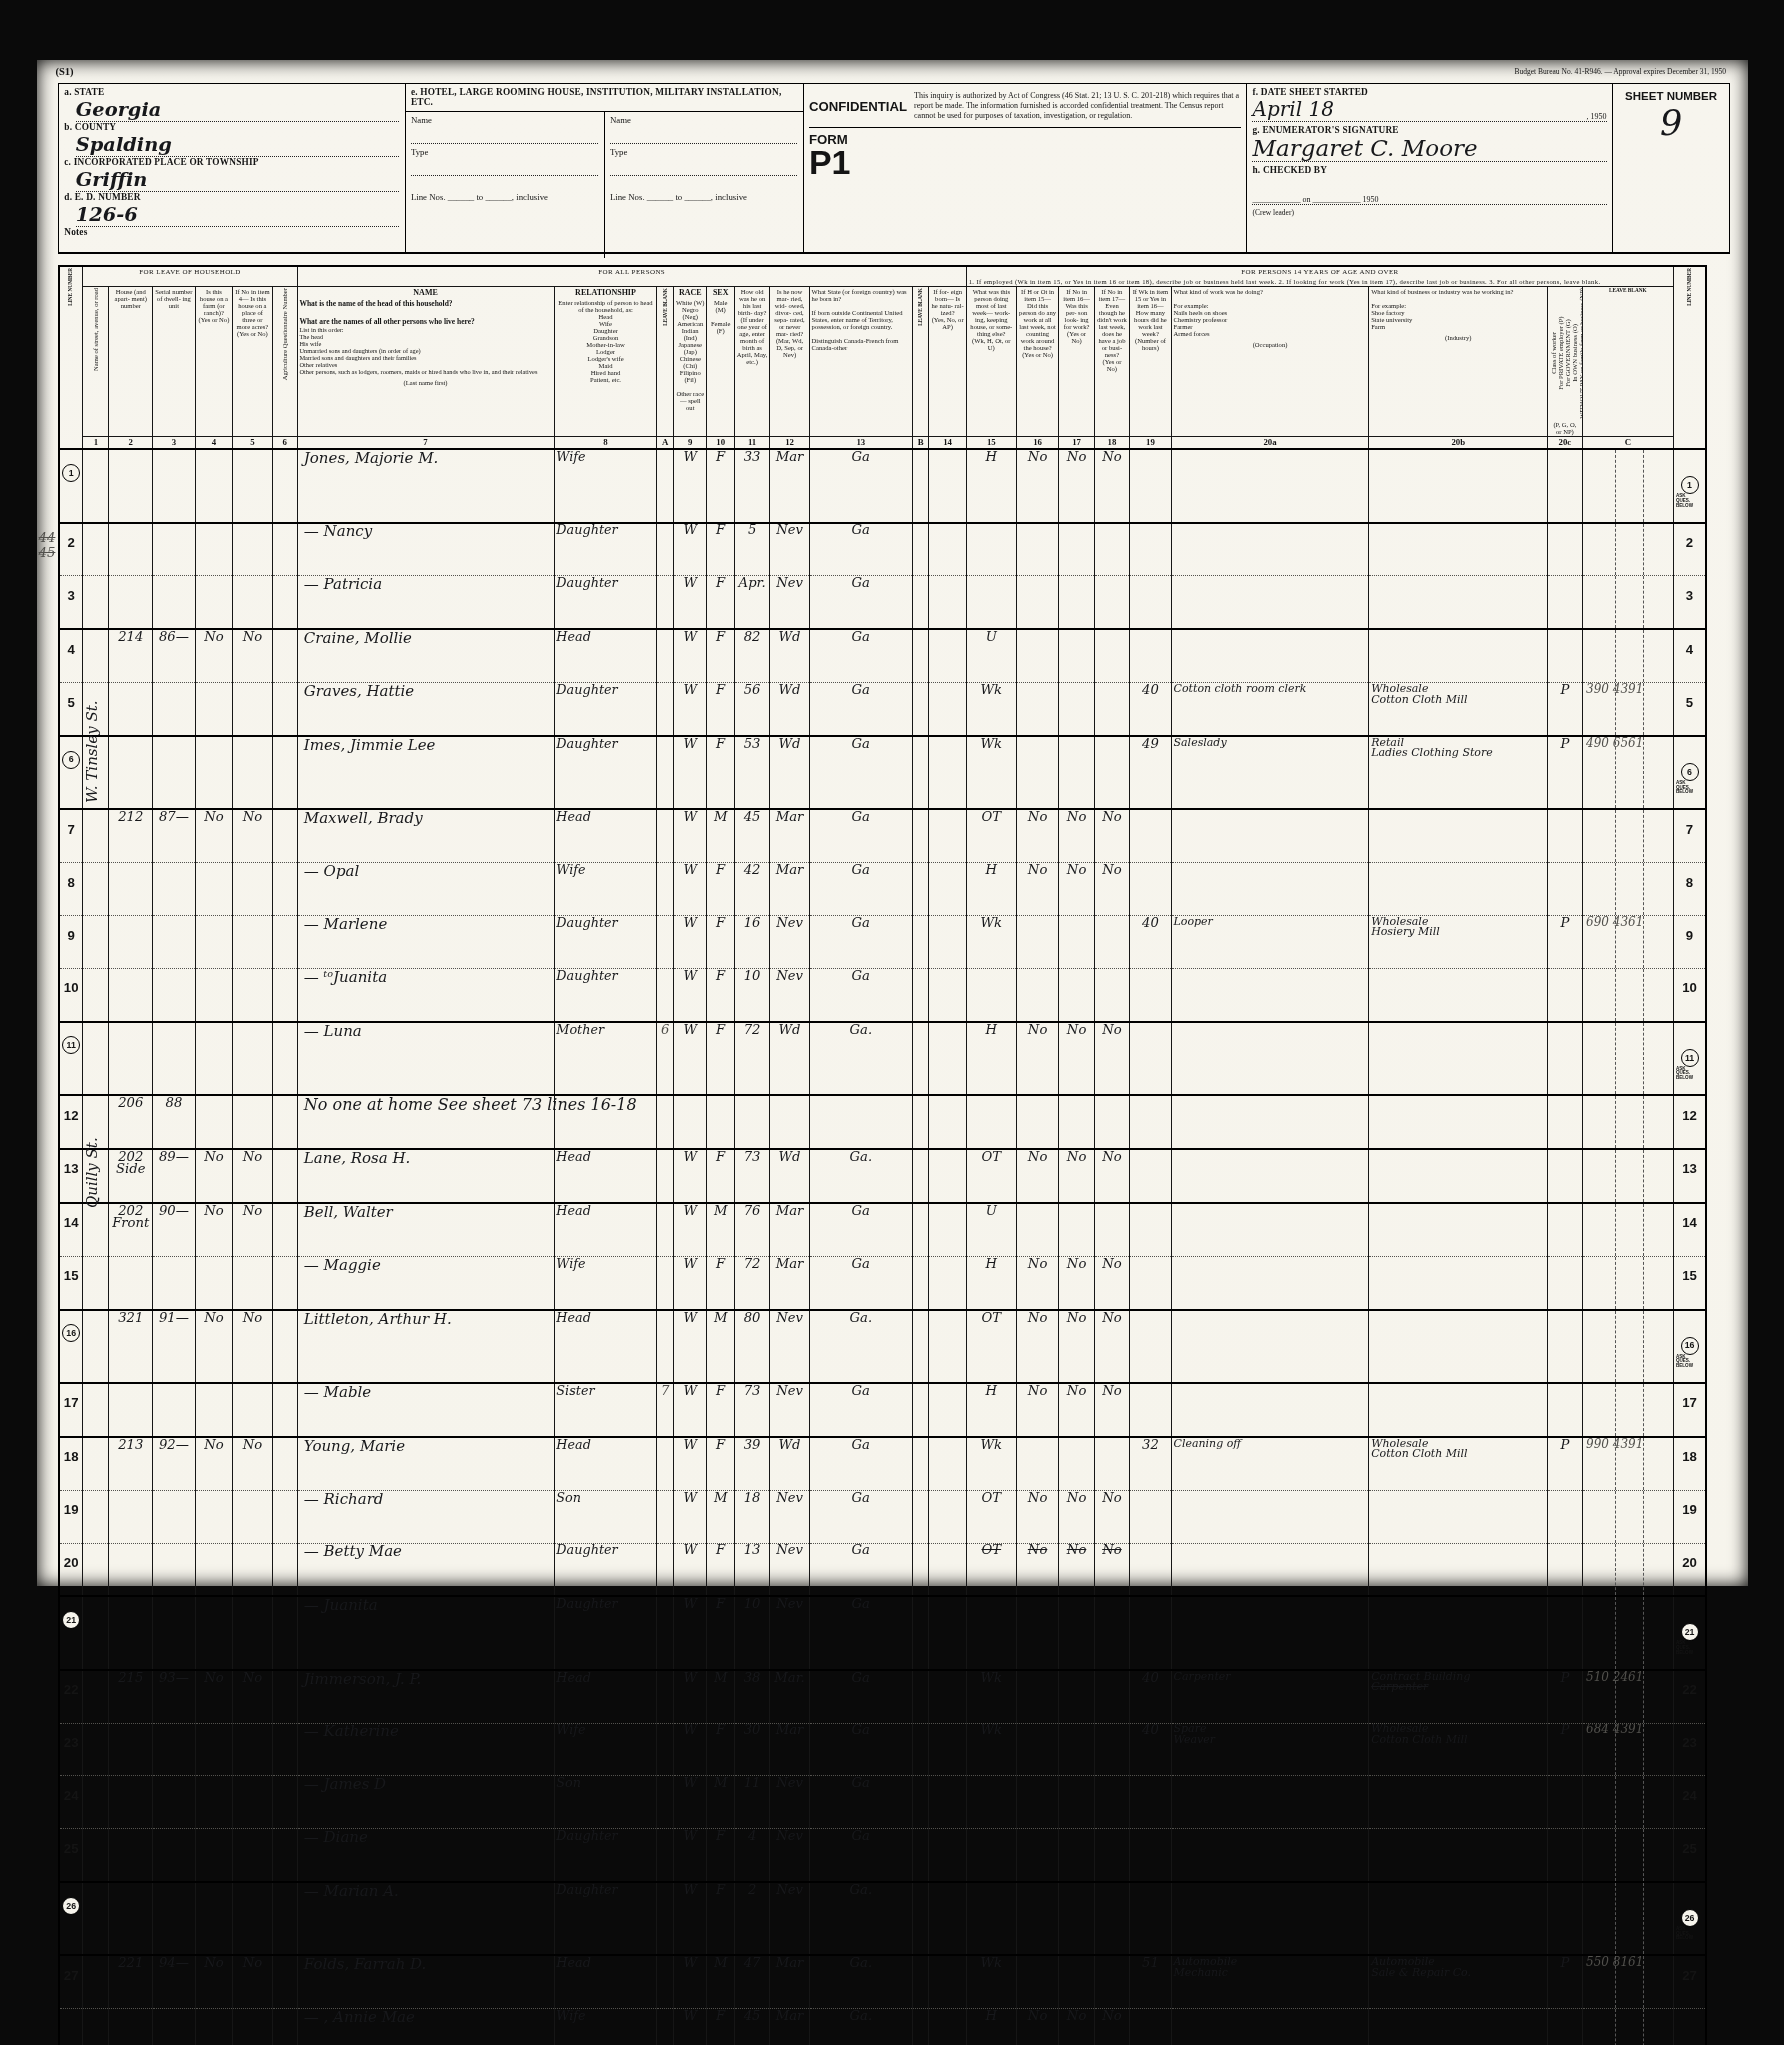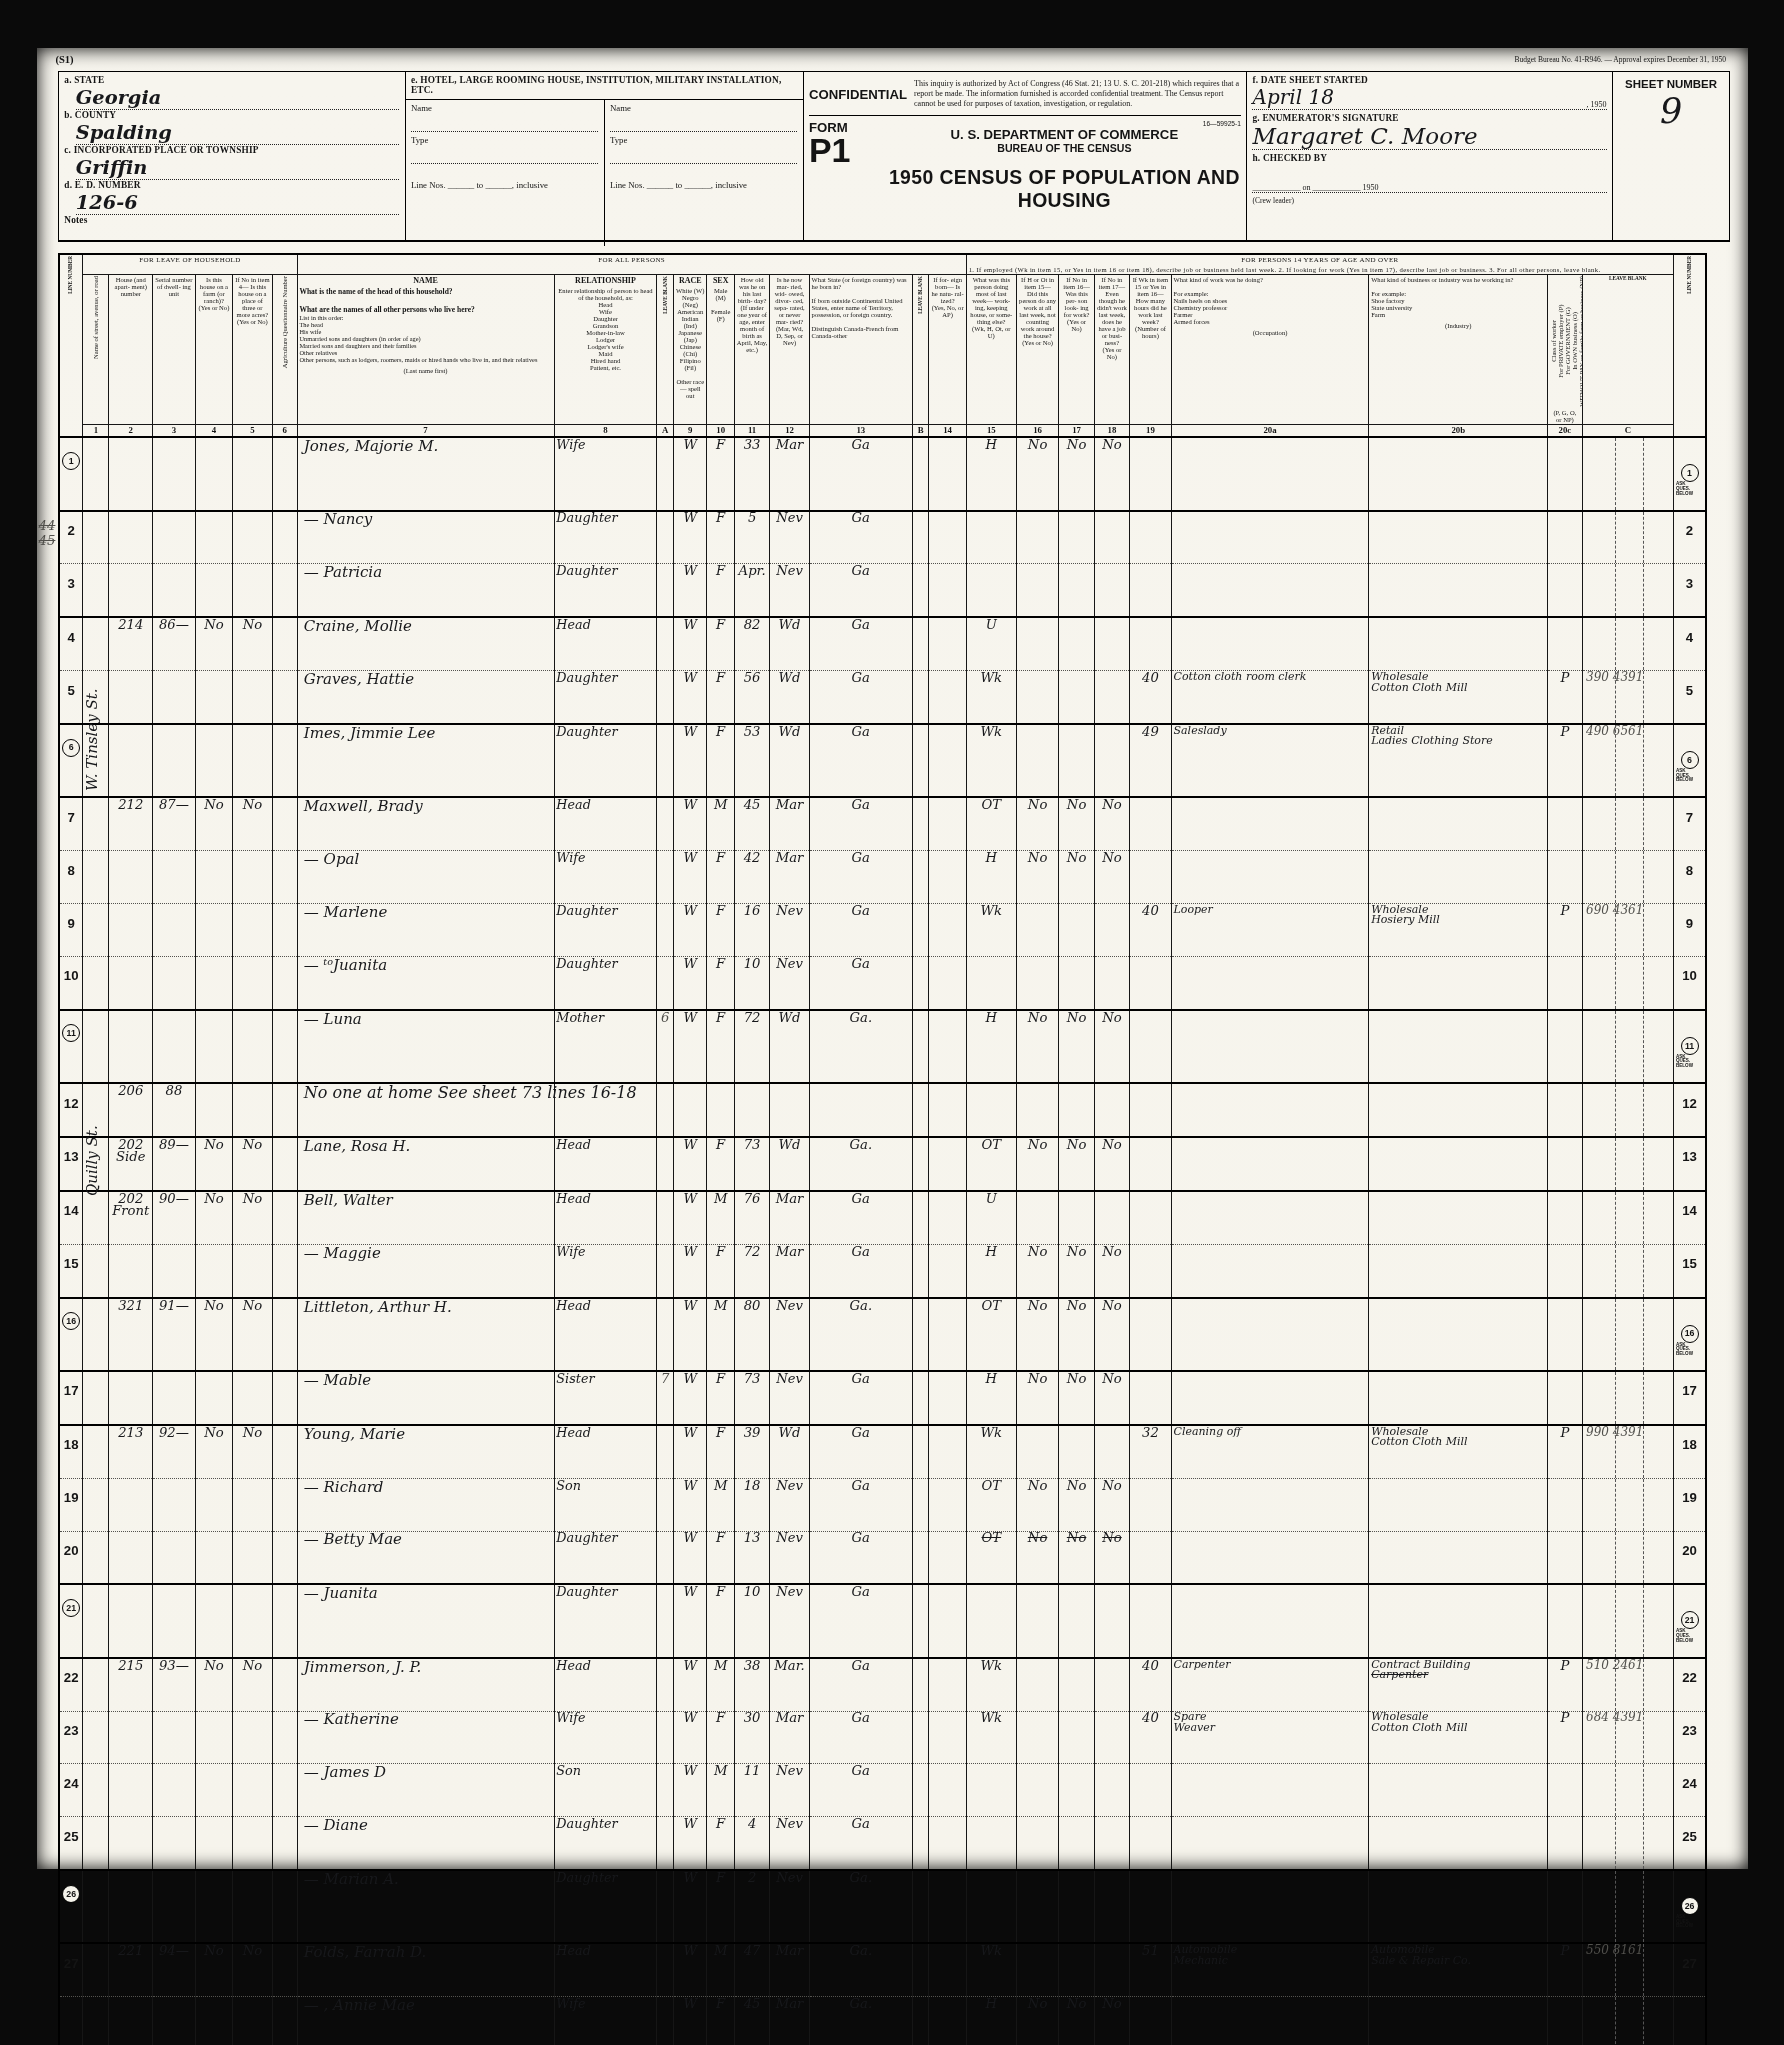--- a/index.html
+++ b/index.html
@@ -1,16 +1,16 @@
 <!DOCTYPE html>
 <html style="font-size:7px"><head>
 <meta charset="utf-8">
 <style>
   html,body{margin:0;padding:0;width:1784px;height:2046px;background:#0a0a0a;font-family:"Liberation Serif",serif;color:#141414;}
-  .paper{position:absolute;left:37px;top:48px;width:1711px;height:1821px;background:linear-gradient(180deg,#efede6 0,#f7f5ee 26.5px,#f6f4ec 100%);box-shadow:0 0 17.6px #000 inset;}
+  .paper{position:absolute;left:37px;top:60px;width:1711px;height:1526px;background:linear-gradient(180deg,#efede6 0,#f7f5ee 26.5px,#f6f4ec 100%);box-shadow:0 0 17.6px #000 inset;}
   .form{position:relative;margin:3.5px 17.6px 0 21px;}
   .vert{writing-mode:vertical-rl;transform:rotate(180deg);display:inline-block;}
   .hw{font-family:"DejaVu Serif",serif;font-style:italic;color:#17181b;}
   .pencil{color:#51504c;}
   .struck{text-decoration:line-through;}
   
   .hdr{position:relative;display:flex;border:1.8px solid #000;border-bottom:2.2px solid #000;background:transparent;min-height:168px;}
   .hdr > div{border-right:1.3px solid #000;padding:3.5px 5.3px;position:relative;}
   .hdr .lab{font-weight:bold;font-size:9.3px;letter-spacing:0.2px;}
   .hdr .hwv{font-size:19.4px;margin:0.9px 0 0 11.5px;font-weight:bold;}
@@ -108,26 +108,20 @@
     <div style="width:432px;">
       <div style="display:flex;gap:7px;border-bottom:1.3px solid #000;padding-bottom:6.2px;">
         <div class="conf-title">CONFIDENTIAL</div>
         <div class="conf-text" style="padding-top:3.5px;">This inquiry is authorized by Act of Congress (46 Stat. 21; 13 U. S. C. 201-218) which requires that a report be made. The information furnished is accorded confidential treatment.  The Census report cannot be used for purposes of taxation, investigation, or regulation.</div>
       </div>
       <div style="display:flex;margin-top:4.4px;">
         <div class="formno" style="width:79px;">
           <div class="fl">FORM</div>
           <div class="fn">P1</div>
         </div>
-        <div class="big-title" style="flex:1;">
-          <div style="text-align:right;font-size:6.6px;">16—59925-1</div>
-          <div class="dept">U. S. DEPARTMENT OF COMMERCE</div>
-          <div class="bur">BUREAU OF THE CENSUS</div>
-          <div class="main">1950 CENSUS OF POPULATION AND HOUSING</div>
-        </div>
       </div>
     </div>
     <div style="flex:1;">
       <div class="lab">f. DATE SHEET STARTED</div>
       <div class="fld" style="display:flex;align-items:flex-end;justify-content:space-between;">
         <span class="hw" style="font-size:20px;">April 18</span>
         <span style="font-size:8px;">, 1950</span>
       </div>
       <div class="lab">g. ENUMERATOR'S SIGNATURE</div>
       <div class="fld hw" style="font-size:23px;">Margaret C. Moore</div>

